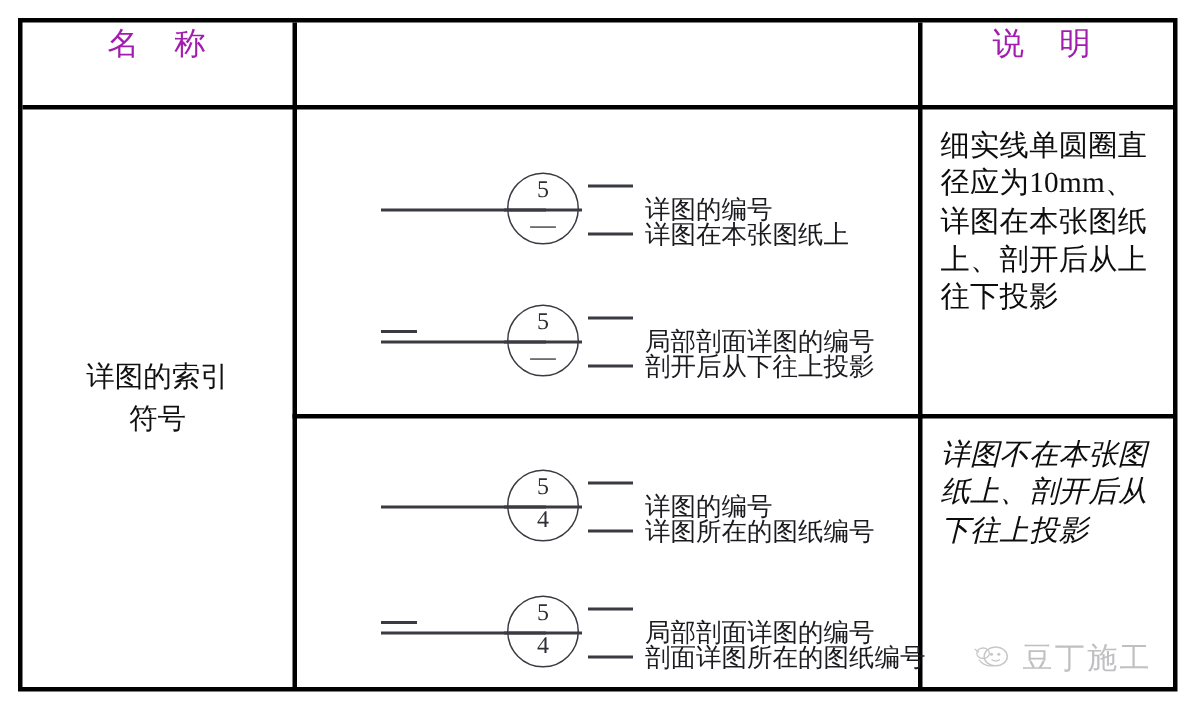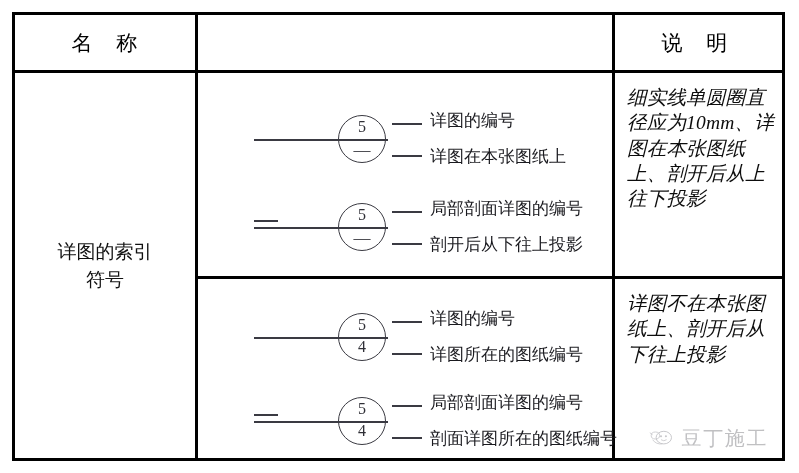--- a/index.html
+++ b/index.html
@@ -65,23 +65,22 @@
     height: 3px;
     background: #000;
   }
 
   
   .hdr {
     position: absolute;
     top: 0;
     height: 55px;
     display: flex;
-    align-items: center;
     font-size: 21px;
-    color: #000000;
+    color: #a21caf;
     letter-spacing: 0.06em;
   }
   .hdr-name   { left: 0;     width: 180px; justify-content: center; }
   .hdr-symbol { left: 183px; width: 414px; justify-content: flex-start; padding-left: 16px; box-sizing: border-box; }
   .hdr-desc   { left: 600px; width: 160px; justify-content: center; }
 
   
   .cell-name {
     position: absolute;
     left: 0;
@@ -192,37 +191,37 @@
   .lead-2 { top: 58px; }
 
   .lbl {
     position: absolute;
     left: 214px;
     font-size: 17px;
     color: #1a1a1f;
     white-space: nowrap;
     font-family: "Liberation Serif", "DejaVu Serif", serif;
   }
-  .lbl-1 { top: 12px; }
+  .lbl-1 { top: 31px; }
   .lbl-2 { top: 48px; }
 
   
   .cell-desc {
     position: absolute;
     left: 600px;
     width: 170px;
     box-sizing: border-box;
     padding: 12px 10px 0 12px;
     font-size: 19.5px;
     line-height: 1.30;
     color: #0d0d0d;
     letter-spacing: 0.01em;
     font-family: "Liberation Serif", "DejaVu Serif", serif;
   }
-  .cell-desc-top    { top: 58px;  height: 203px; font-style: italic; }
+  .cell-desc-top    { top: 58px;  height: 203px; }
   .cell-desc-bottom { top: 264px; bottom: 0; font-style: italic; }
 
   
   .watermark {
     position: absolute;
     right: 14px;
     bottom: 6px;
     display: flex;
     align-items: center;
     gap: 7px;

